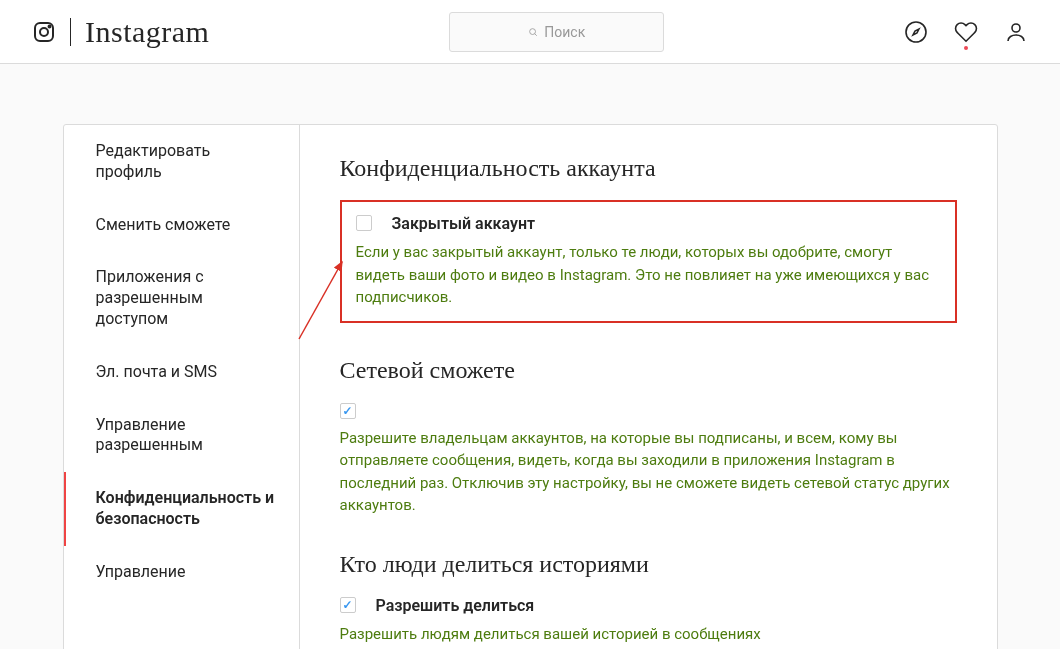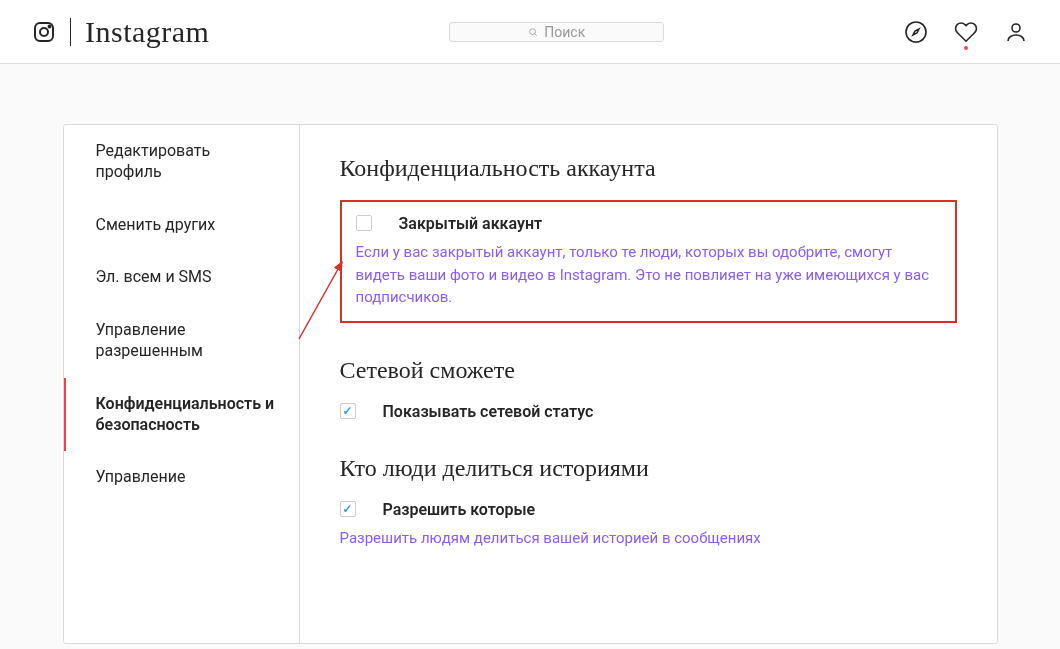--- a/index.html
+++ b/index.html
@@ -2,36 +2,36 @@
 <html><head>
   <meta charset="utf-8">
   <style>
     * { margin: 0; padding: 0; box-sizing: border-box; }
     body { font-family: -apple-system, BlinkMacSystemFont, "Segoe UI", Roboto, Helvetica, Arial, sans-serif; background: #fafafa; color: #262626; }
     .topbar { height: 64px; background: #fff; border-bottom: 1px solid #dbdbdb; display: flex; align-items: center; padding: 13px 32px; }
     .logo-wrap { display: flex; align-items: center; gap: 14px; }
     .divider { width: 1px; height: 28px; background: #262626; }
     .brand { font-family: 'Brush Script MT', cursive; font-size: 30px; font-weight: 500; letter-spacing: 0.5px; }
     .search-wrap { flex: 1; display: flex; justify-content: center; }
-    .search { width: 215px; height: 20px; background: #fafafa; border: 1px solid #dbdbdb; border-radius: 3px; display: flex; align-items: center; justify-content: center; gap: 6px; color: #999; font-size: 14px; }
+    .search { width: 215px; height: 40px; background: #fafafa; border: 1px solid #dbdbdb; border-radius: 3px; display: flex; align-items: center; justify-content: center; gap: 6px; color: #999; font-size: 14px; }
     .header-icons { display: flex; align-items: center; gap: 26px; }
     .icon-btn { width: 24px; height: 24px; display: flex; align-items: center; justify-content: center; cursor: pointer; position: relative; }
     .heart-dot { position: absolute; bottom: -6px; left: 50%; transform: translateX(-50%); width: 4px; height: 4px; background: #ed4956; border-radius: 50%; }
     .page { max-width: 935px; margin: 60px auto 0; background: #fff; border: 1px solid #dbdbdb; border-radius: 3px; display: flex; min-height: 520px; }
     .sidebar { width: 236px; border-right: 1px solid #dbdbdb; }
     .sidebar-item { padding: 16px 20px 16px 30px; font-size: 16px; cursor: pointer; border-left: 2px solid transparent; line-height: 1.3; }
     .sidebar-item.active { border-left: 2px solid #ef4444; font-weight: 600; }
     .content { flex: 1; padding: 30px 40px 30px 40px; position: relative; }
     .section-title { font-size: 24px; font-weight: 400; margin-bottom: 18px; color: #262626; font-family: Liberation Serif, serif; }
     .section { margin-bottom: 34px; }
-    .option-row { display: flex; align-items: flex-start; gap: 27px; margin-bottom: 8px; }
+    .option-row { display: flex; align-items: flex-start; gap: 20px; margin-bottom: 8px; }
     .checkbox { width: 16px; height: 16px; border: 1px solid #ccc; border-radius: 2px; background: #fff; display: flex; align-items: center; justify-content: center; flex-shrink: 0; margin-top: 1px; }
     .checkbox.checked::after { content: "✓"; color: #3897f0; font-size: 12px; font-weight: bold; line-height: 1; }
     .option-label { font-size: 16px; font-weight: 600; color: #262626; }
-    .option-desc { font-size: 15px; color: #8b5cf6; line-height: 1.5; margin-top: 5px; }
+    .option-desc { font-size: 15px; color: #4d7c0f; line-height: 1.5; margin-top: 5px; }
     .highlight-box { border: 2px solid #d93025; padding: 12px 14px; margin-bottom: 34px; position: relative; }
     .arrow-annotation { position: absolute; left: -48px; top: 52px; pointer-events: none; }
   </style>
 </head>
 <body>
 
 <div class="topbar">
   <div class="logo-wrap">
     <span class="icon-btn">
       <svg width="24" height="24" viewBox="0 0 24 24" fill="none" stroke="#262626" stroke-width="2">
@@ -70,22 +70,23 @@
         <circle cx="12" cy="8" r="4"></circle>
         <path d="M4 21c0-4 4-6 8-6s8 2 8 6"></path>
       </svg>
     </span>
   </div>
 </div>
 
 <div class="page">
   <div class="sidebar">
     <div class="sidebar-item"><span>Редактировать профиль</span></div>
-    <div class="sidebar-item"><span>Сменить других</span></div>
-    <div class="sidebar-item"><span>Эл. всем и SMS</span></div>
+    <div class="sidebar-item"><span>Сменить сможете</span></div>
+    <div class="sidebar-item"><span>Приложения с разрешенным доступом</span></div>
+    <div class="sidebar-item"><span>Эл. почта и SMS</span></div>
     <div class="sidebar-item"><span>Управление разрешенным</span></div>
     <div class="sidebar-item active"><span>Конфиденциальность и безопасность</span></div>
     <div class="sidebar-item"><span>Управление</span></div>
   </div>
 
   <div class="content">
     <h2 class="section-title">Конфиденциальность аккаунта</h2>
 
     <div class="highlight-box">
       <svg class="arrow-annotation" width="70" height="90">
@@ -100,26 +101,26 @@
         <div class="checkbox"></div>
         <span class="option-label">Закрытый аккаунт</span>
       </div>
       <div class="option-desc">Если у вас закрытый аккаунт, только те люди, которых вы одобрите, смогут видеть ваши фото и видео в Instagram. Это не повлияет на уже имеющихся у вас подписчиков.</div>
     </div>
 
     <div class="section">
       <h2 class="section-title">Сетевой сможете</h2>
       <div class="option-row">
         <div class="checkbox checked"></div>
-        <span class="option-label">Показывать сетевой статус</span>
       </div>
+      <div class="option-desc">Разрешите владельцам аккаунтов, на которые вы подписаны, и всем, кому вы отправляете сообщения, видеть, когда вы заходили в приложения Instagram в последний раз. Отключив эту настройку, вы не сможете видеть сетевой статус других аккаунтов.</div>
     </div>
 
     <div class="section">
       <h2 class="section-title">Кто люди делиться историями</h2>
       <div class="option-row">
         <div class="checkbox checked"></div>
-        <span class="option-label">Разрешить которые</span>
+        <span class="option-label">Разрешить делиться</span>
       </div>
       <div class="option-desc">Разрешить людям делиться вашей историей в сообщениях</div>
     </div>
   </div>
 </div>
 
 </body></html>

